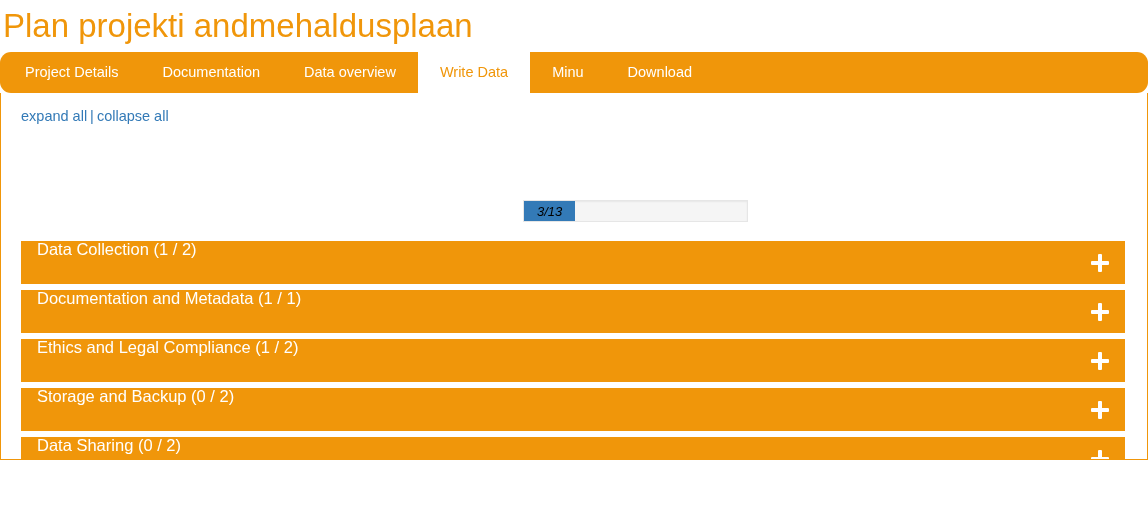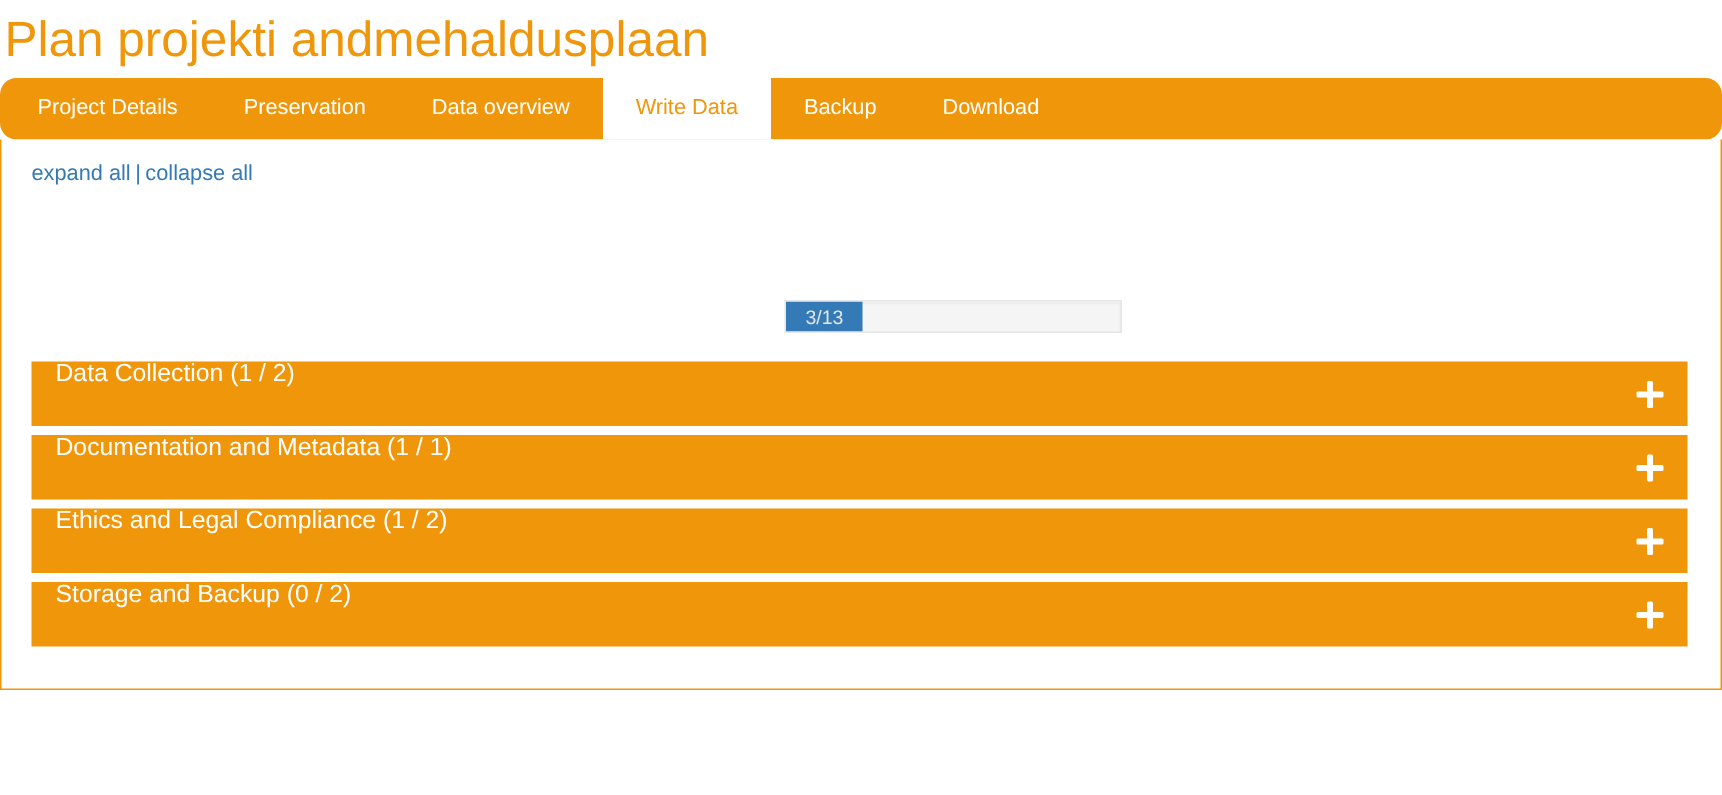--- a/index.html
+++ b/index.html
@@ -93,28 +93,29 @@
     width: 225px;
     height: 22px;
     background: #f5f5f5;
     border: 1px solid #e6e6e6;
     box-sizing: border-box;
     box-shadow: inset 0 1px 2px rgba(0,0,0,0.06);
     overflow: hidden;
   }
   .progress-fill {
     background: #337ab7;
-    color: #e5e5e5;
+    color: #000000;
     height: 100%;
     width: 24%;
     font-size: 13px;
     display: flex;
     align-items: center;
     justify-content: center;
     box-sizing: border-box;
+    font-style: italic;
   }
 
   
   .sections {
     position: absolute;
     left: 20px;
     top: 148px;
     width: 1104px;
   }
   .section-bar {
@@ -164,24 +165,24 @@
     margin-top: -2px;
   }
 </style>
 </head>
 <body>
 
 <div class="page-title">Plan projekti andmehaldusplaan</div>
 
 <div class="tabbar" id="tab-bar">
     <div class="tab">Project Details</div>
-    <div class="tab">Preservation</div>
+    <div class="tab">Documentation</div>
     <div class="tab">Data overview</div>
     <div class="tab active">Write Data</div>
-    <div class="tab">Backup</div>
+    <div class="tab">Minu</div>
     <div class="tab">Download</div>
   </div>
 
 <div class="panel">
 
   <div class="toolbar-row">
     <div class="expand-links">
       <a>expand all</a><span class="sep">|</span><a>collapse all</a>
     </div>
   </div>
@@ -200,15 +201,19 @@
         <span class="section-toggle"></span>
       </div>
       <div class="section-bar">
         <span class="section-title">Ethics and Legal Compliance (1 / 2)</span>
         <span class="section-toggle"></span>
       </div>
       <div class="section-bar">
         <span class="section-title">Storage and Backup (0 / 2)</span>
         <span class="section-toggle"></span>
       </div>
+      <div class="section-bar">
+        <span class="section-title">Data Sharing (0 / 2)</span>
+        <span class="section-toggle"></span>
+      </div>
     </div>
 
 </div>
 
 </body></html>

